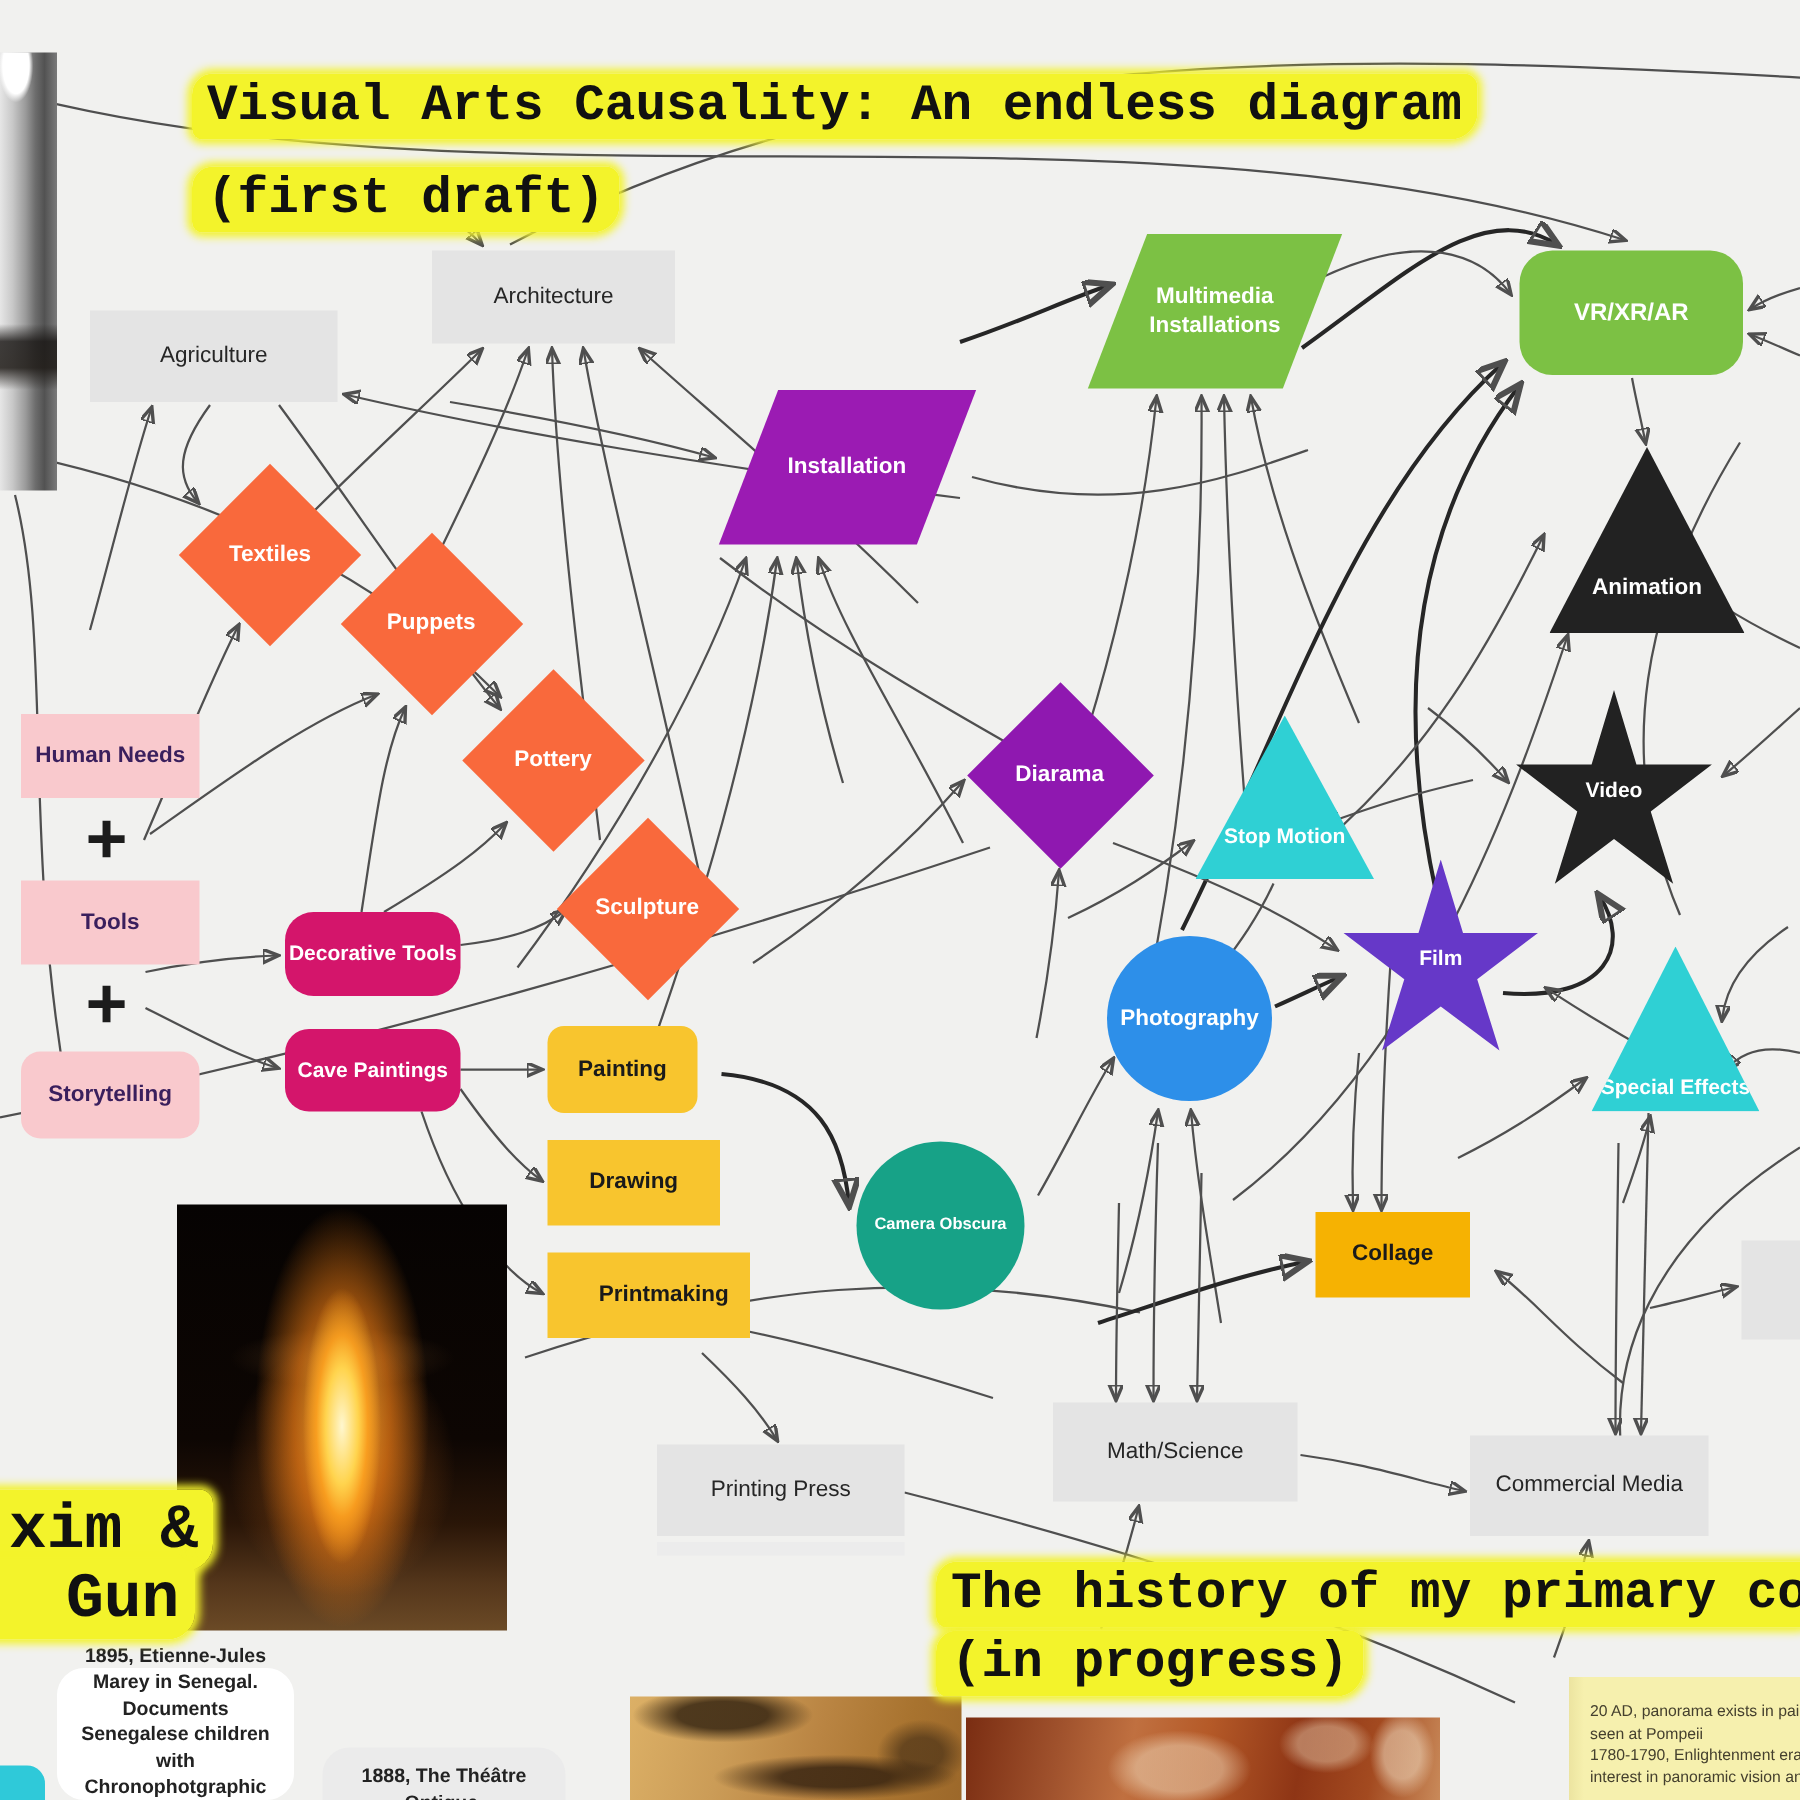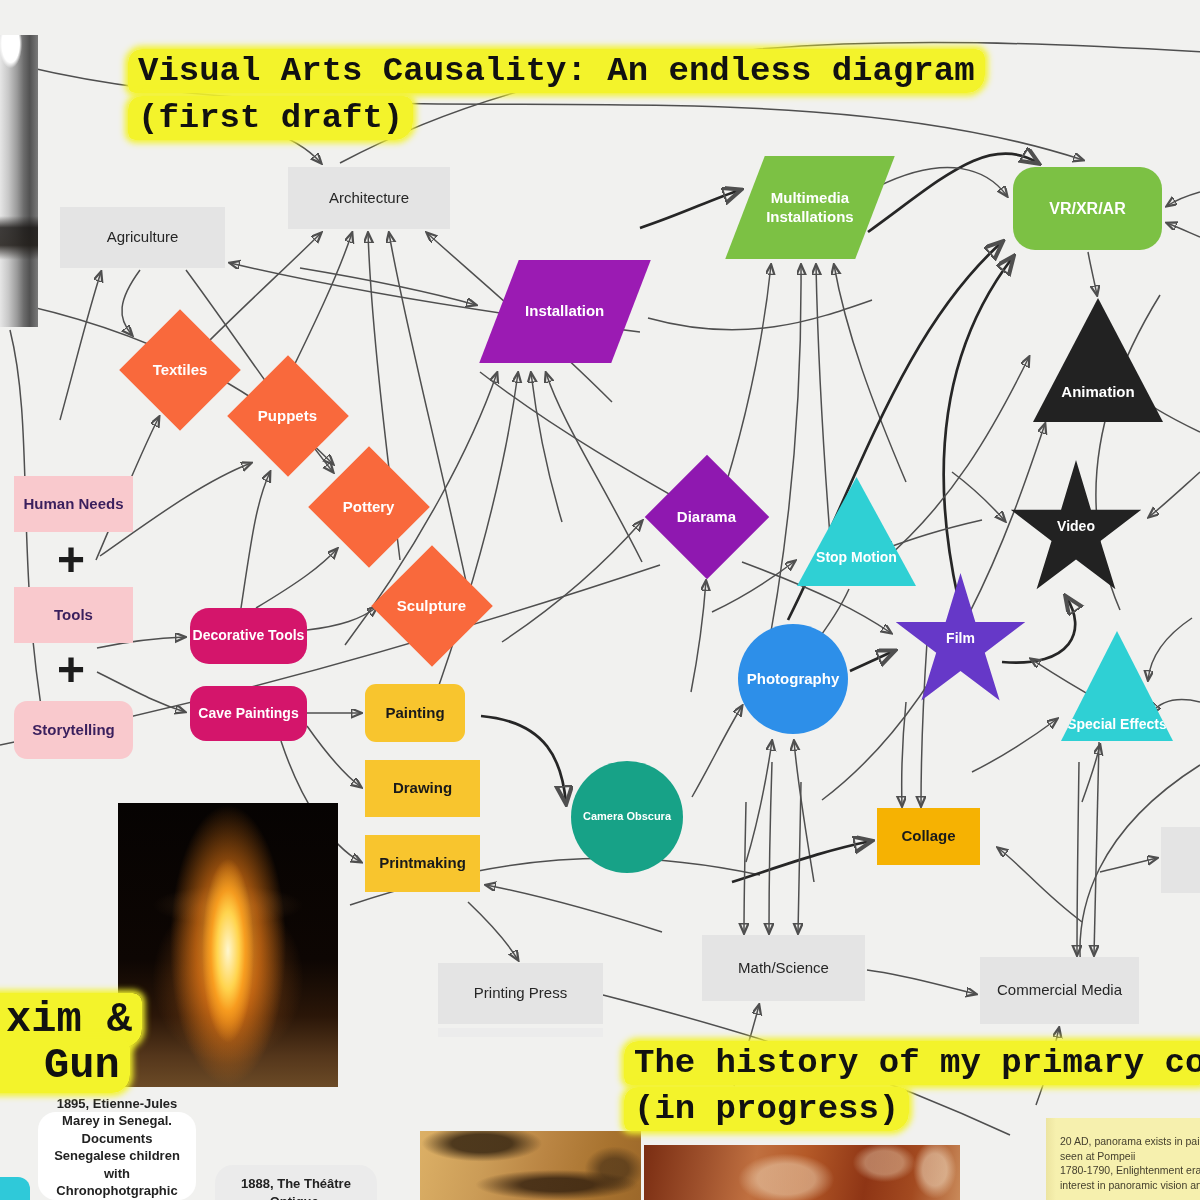--- a/index.html
+++ b/index.html
@@ -45,21 +45,21 @@
   #pp-shadow{position:absolute;left:438px;top:1028px;width:165px;height:9px;background:#ececec;z-index:2;}
   #n-right-stub{left:1161px;top:827px;width:62px;height:66px;}
   #n-human-needs{left:14px;top:476px;width:119px;height:56px;}
   #n-tools{left:14px;top:587px;width:119px;height:56px;}
   #n-storytelling{left:14px;top:701px;width:119px;height:58px;border-radius:13px;}
   #plus-1{left:57px;top:536px;} #plus-2{left:57px;top:646px;}
   #n-decorative-tools{left:190px;top:608px;width:117px;height:56px;font-size:14px;border-radius:19px;}
   #n-cave-paintings{left:190px;top:686px;width:117px;height:55px;border-radius:16px;font-size:14px;}
   #n-painting{left:365px;top:684px;width:100px;height:58px;border-radius:11px;}
   #n-drawing{left:365px;top:760px;width:115px;height:57px;}
-  #n-printmaking{left:365px;top:835px;width:115px;height:57px;}
+  #n-printmaking{left:365px;top:835px;width:115px;height:57px;padding-left:20px;}
   #n-collage{left:877px;top:808px;width:103px;height:57px;}
   #n-textiles{left:137px;top:327px;width:86px;height:86px;}
   #n-puppets{left:245px;top:373px;width:86px;height:86px;}
   #n-pottery{left:326px;top:464px;width:86px;height:86px;}
   #n-sculpture{left:389px;top:563px;width:86px;height:86px;}
   #n-diarama{left:663px;top:473px;width:88px;height:88px;}
   #n-installation{left:499px;top:260px;width:132px;height:103px;background:var(--purple_node);}
   #n-multimedia{left:745px;top:156px;width:130px;height:103px;background:var(--green_node);}
   #n-vrxrar{left:1013px;top:167px;width:149px;height:83px;border-radius:22px;background:var(--green_node);font-size:16px;}
   #n-animation{left:1033px;top:298px;width:130px;height:124px;background:var(--black_node);}
@@ -97,21 +97,21 @@
       linear-gradient(100deg,#7a2d12 0%,#a0522d 20%,#c07040 35%,#b55a28 50%,#8e3515 70%,#a34a20 85%,#c98a5a 100%);}
 
   #note-1895{left:38px;top:1112px;width:158px;height:88px;}
   #note-1888{left:215px;top:1165px;width:162px;height:60px;background:#ebebeb;align-items:flex-start;}
   #sticky-note{position:absolute;left:1046px;top:1118px;width:168px;height:82px;z-index:3;
     background:linear-gradient(to right,#ece4a0 0,#f6f0ae 10px);
     color:#45402e;font-size:10.5px;line-height:1.4;padding:16px 4px 4px 14px;box-sizing:border-box;}
   #cyan-blob{position:absolute;left:-14px;top:1177px;width:44px;height:42px;background:#2fc9d9;border-radius:12px;z-index:3;}
 
   #title-1{left:128px;top:52px;}
-  #title-2{left:128px;top:99px;}
+  #title-2{left:128px;top:114px;}
   #maxim-1{left:-34px;top:996px;} #maxim-1 span{padding-left:40px;}
   #maxim-2{left:-34px;top:1042px;} #maxim-2 span{padding-left:78px;}
   #history-1{left:624px;top:1044px;}
   #history-2{left:624px;top:1090px;}
 </style>
 </head>
 <body>
 
 <div id="board">
 

